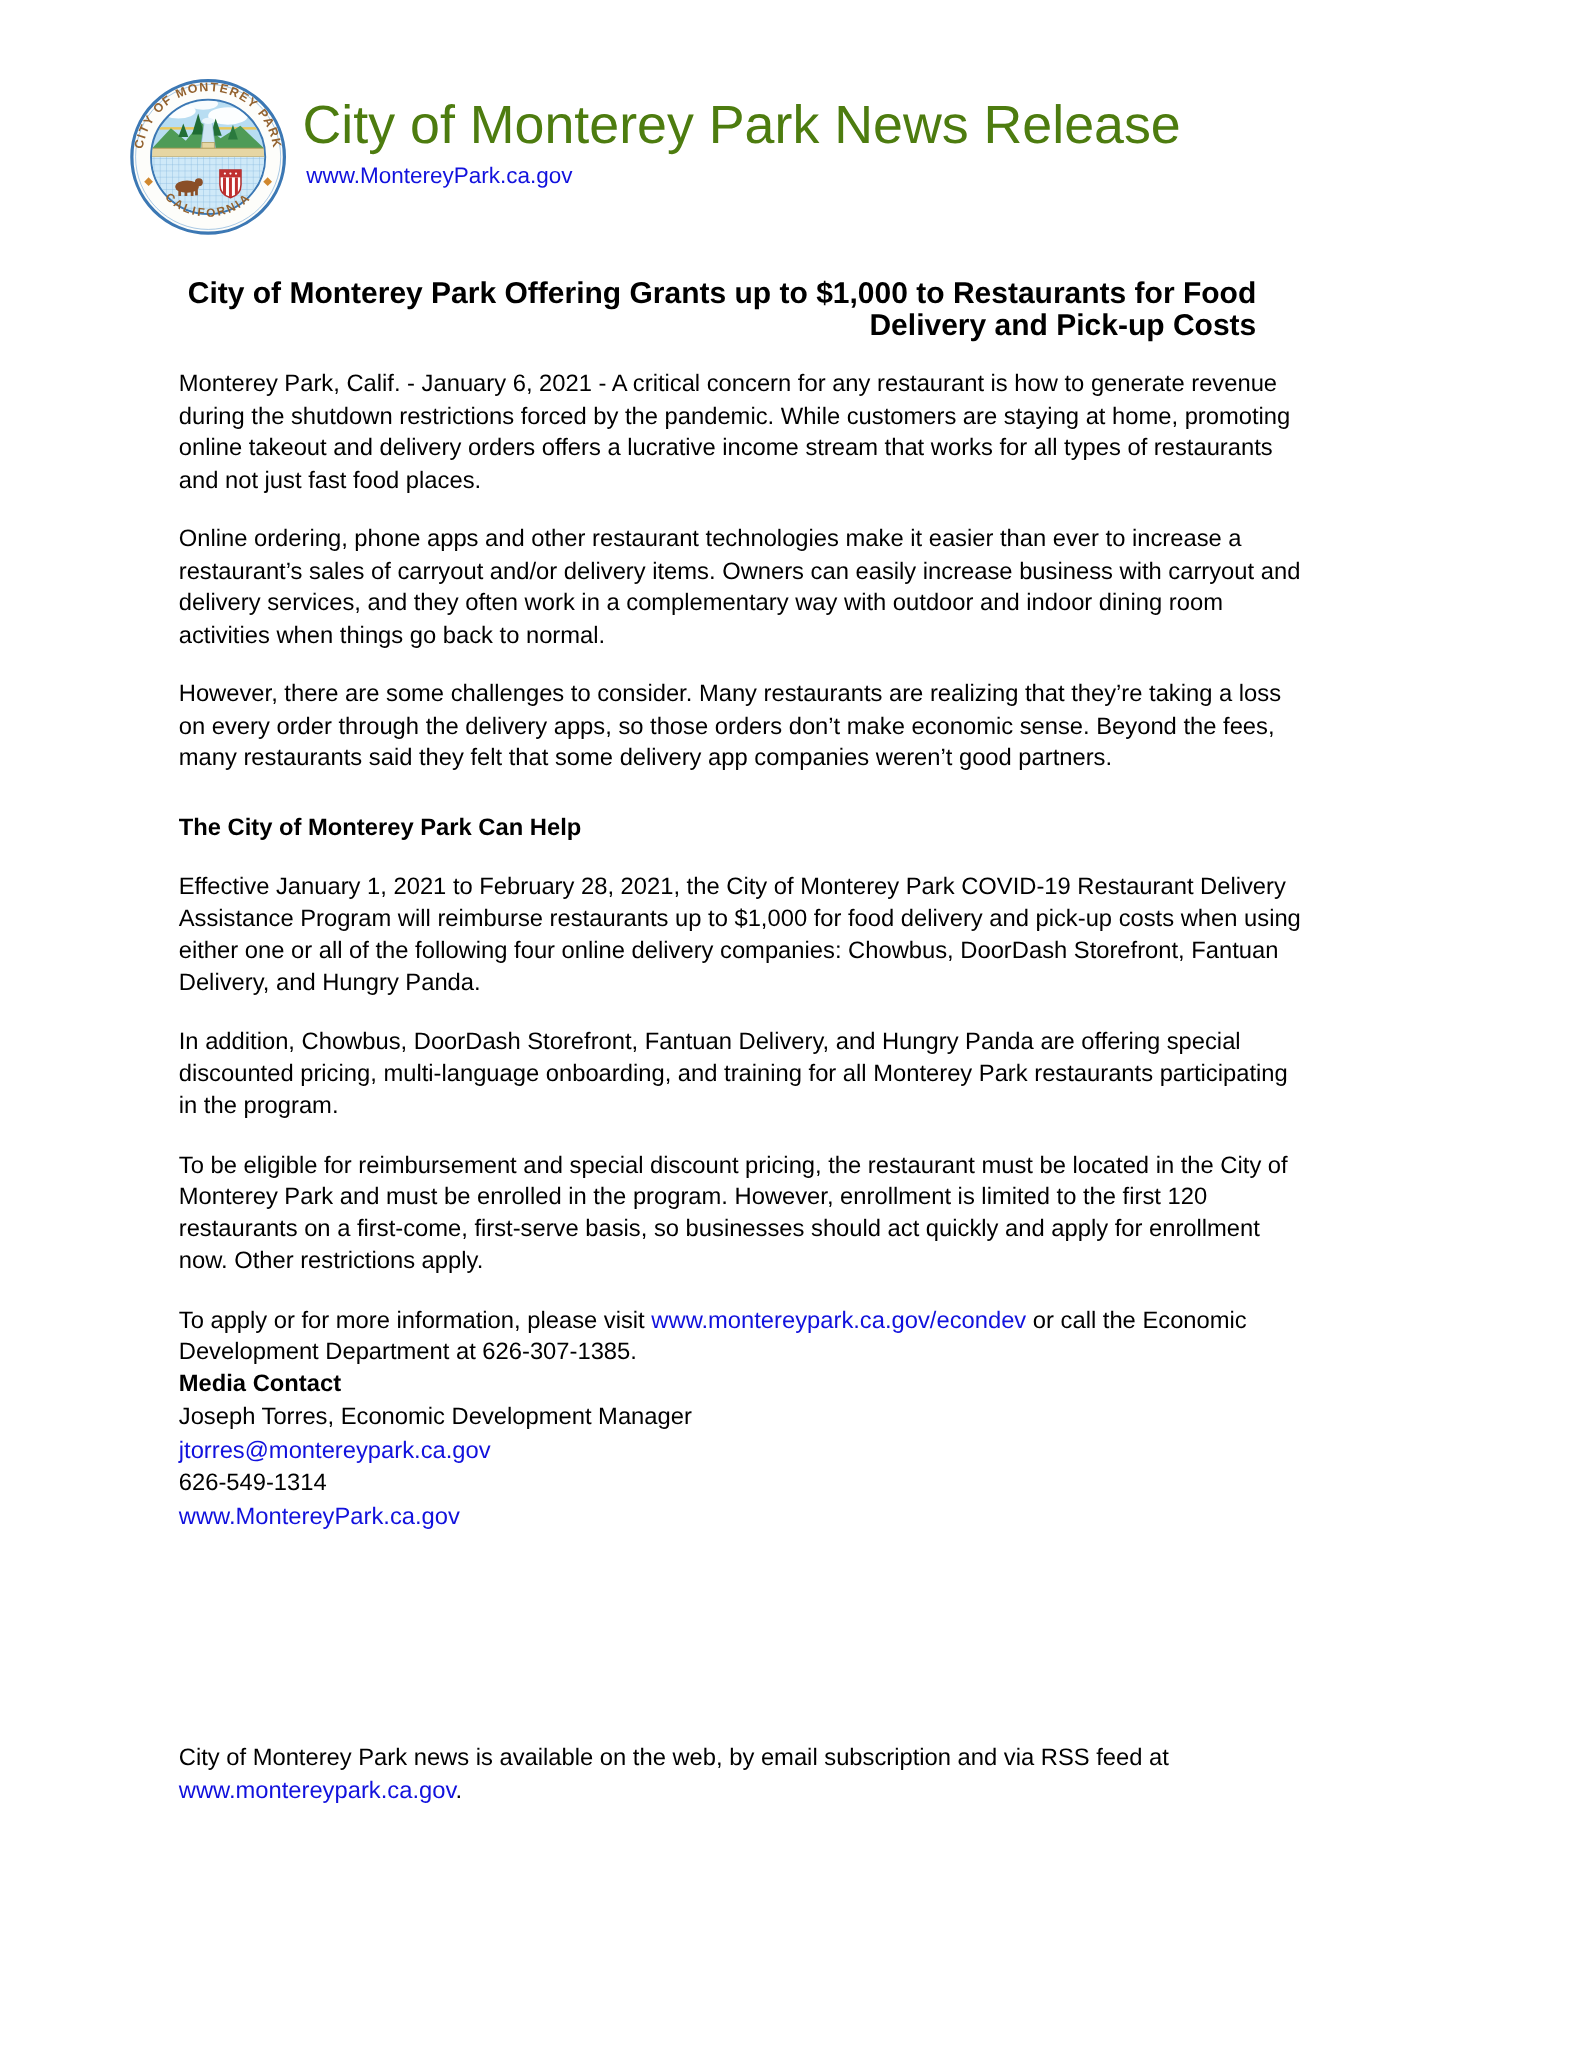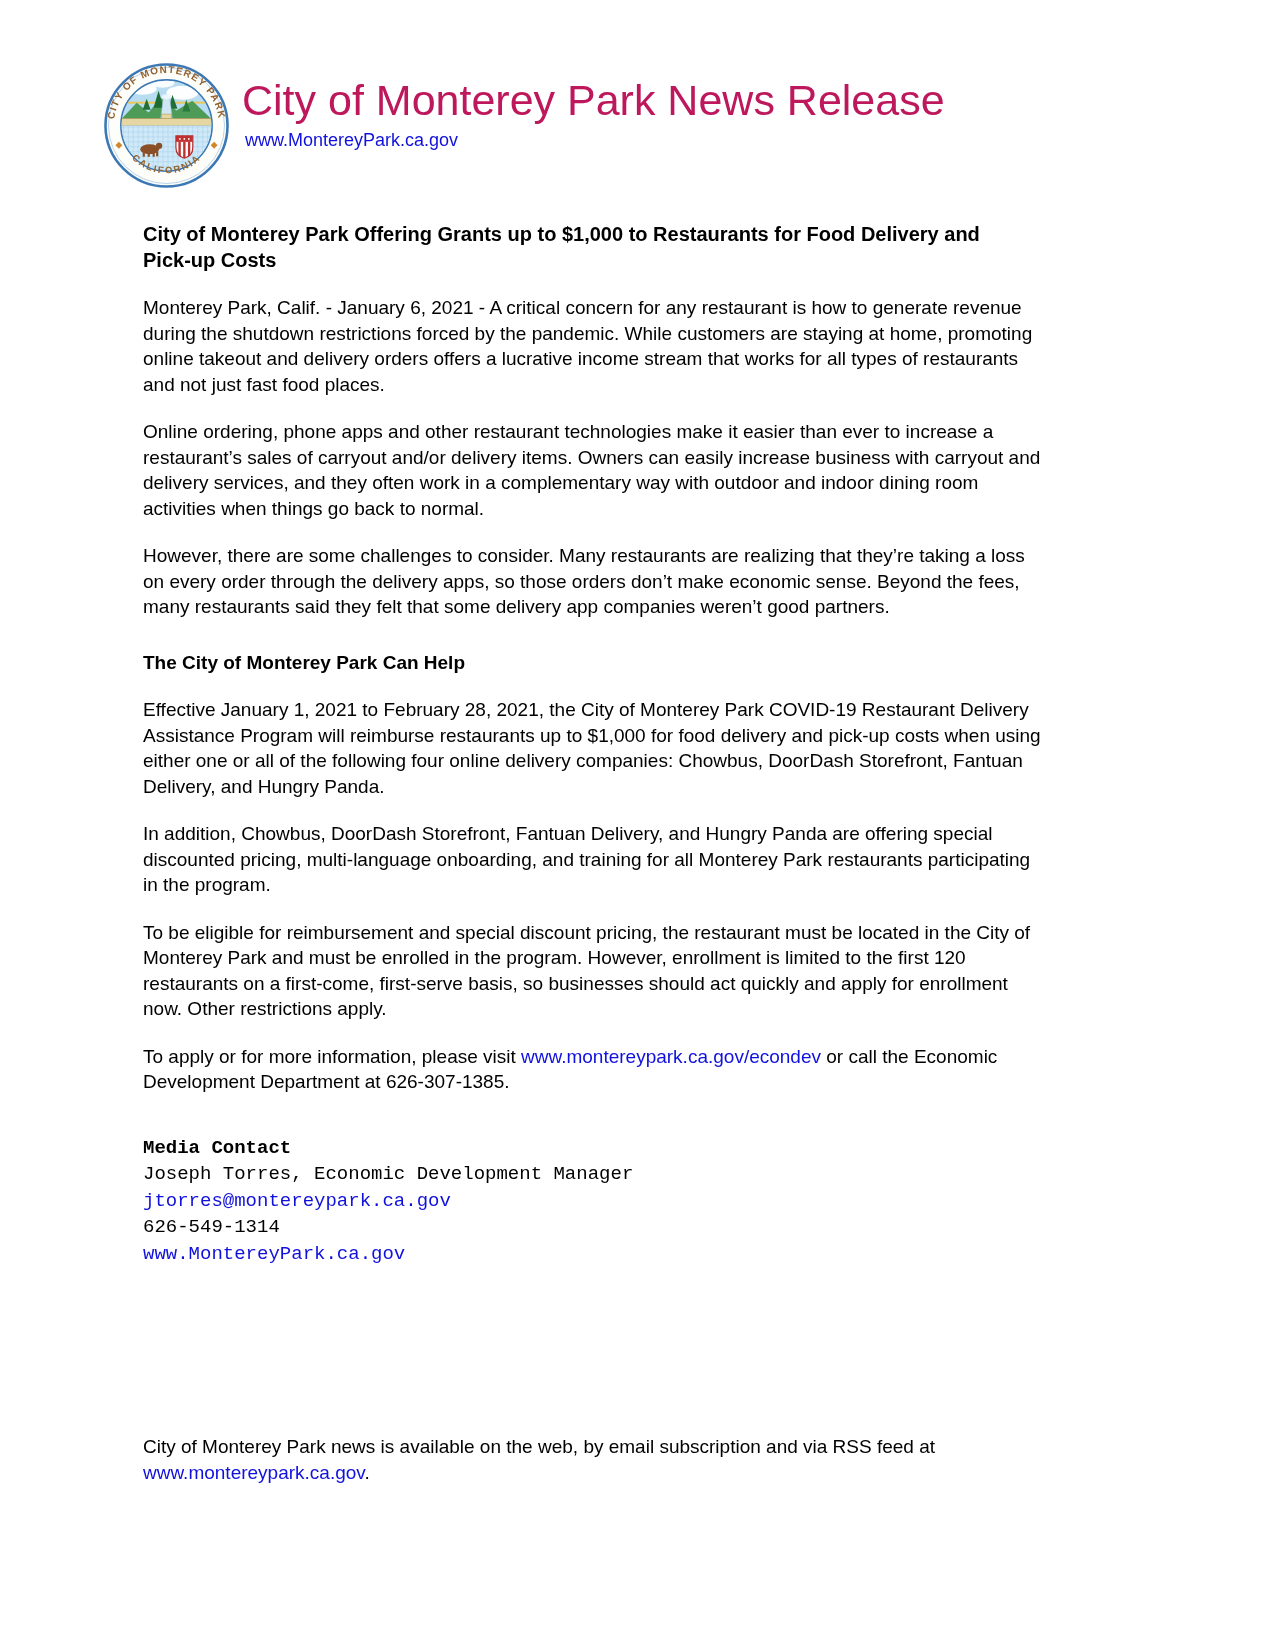--- a/index.html
+++ b/index.html
@@ -24,53 +24,54 @@
   }
   .seal { width: 127px; height: 127px; flex: 0 0 auto; }
   .seal svg { width: 127px; height: 127px; display: block; }
   .masthead-text { margin-left: 12px; padding-top: 14px; }
   .masthead-text h1 {
     margin: 0;
     font-size: 43px;
     font-weight: 400;
     line-height: 48px;
     white-space: nowrap;
-    color: #be185d;
+    color: #4d7c0f;
   }
   .site-url {
     display: inline-block;
     margin-top: 6px;
     margin-left: 3px;
     font-size: 18px;
     line-height: 20px;
   }
   
   .content {
     position: absolute;
     left: 143px;
     top: 222px;
     width: 900px;
     font-size: 19px;
     line-height: 25.5px;
   }
   .headline {
     margin: 0;
     max-width: 862px;
-    font-size: 20px;
+    font-size: 24px;
     font-weight: 700;
     line-height: 25.5px;
+    text-align: right;
   }
   .para { margin: 22px 0 0 0; }
   .subhead {
     margin: 30px 0 0 0;
     font-size: 19px;
     font-weight: 700;
     line-height: 25.5px;
   }
-  .contact { margin-top: 40px; line-height: 26.5px; font-family: Liberation Mono, monospace; }
+  .contact { line-height: 26.5px; }
   .contact .bold { font-weight: 700; }
   .subscribe { margin: 20px 0 0 0; }
   .footer-note { margin: 167px 0 0 0; }
   .link {
     color: var(--link-color, #1111dd);
     text-decoration: none;
     cursor: pointer;
     text-align: right;
   }
   

